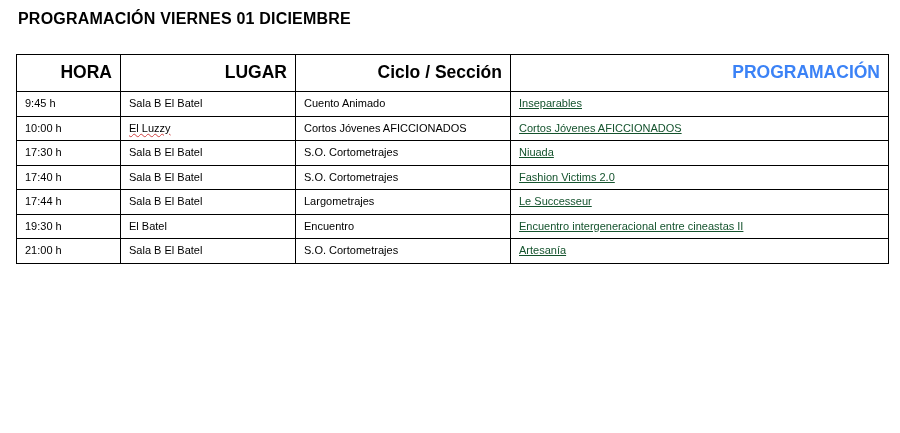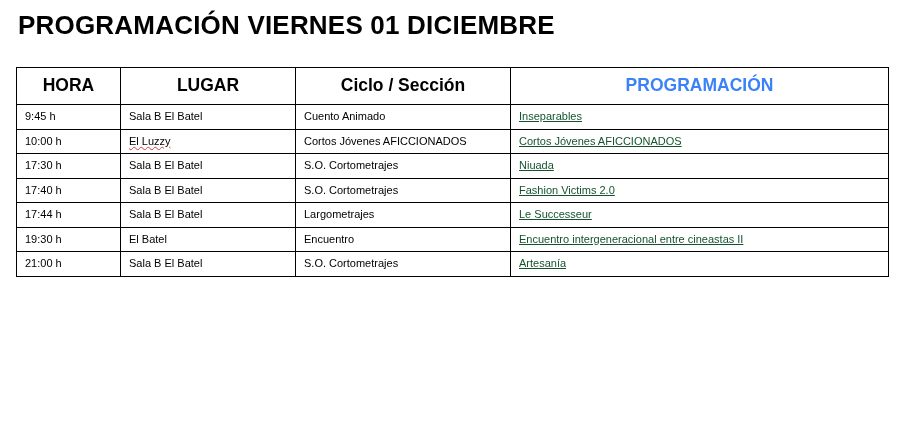--- a/index.html
+++ b/index.html
@@ -12,21 +12,21 @@
     height: 433px;
     font-family: "Liberation Sans", sans-serif;
     color: #000000;
     overflow: hidden;
   }
   .page {
     padding: 0 14px;
     box-sizing: border-box;
   }
   .doc-title {
-    font-size: 26px;
+    font-size: 16px;
     font-weight: bold;
     letter-spacing: 0.2px;
     margin: 6px 0 0 4px;
     padding-top: 4px;
   }
   table.schedule {
     border-collapse: collapse;
     table-layout: fixed;
     width: 872px;
     margin-top: 26px;
@@ -36,21 +36,21 @@
   table.schedule td {
     border: 1px solid #000000;
     padding: 4px 8px 5px 8px;
     vertical-align: top;
     font-size: 11px;
     line-height: 1.32;
   }
   table.schedule th {
     font-weight: bold;
     font-size: 17.5px;
-    text-align: center;
+    text-align: right;
     padding-top: 6px;
     padding-bottom: 7px;
   }
   col.c-hora   { width: 104px; }
   col.c-lugar  { width: 175px; }
   col.c-ciclo  { width: 215px; }
   col.c-prog   { width: 378px; }
 
   td.prog, th.prog {
     color: #2020d0;

